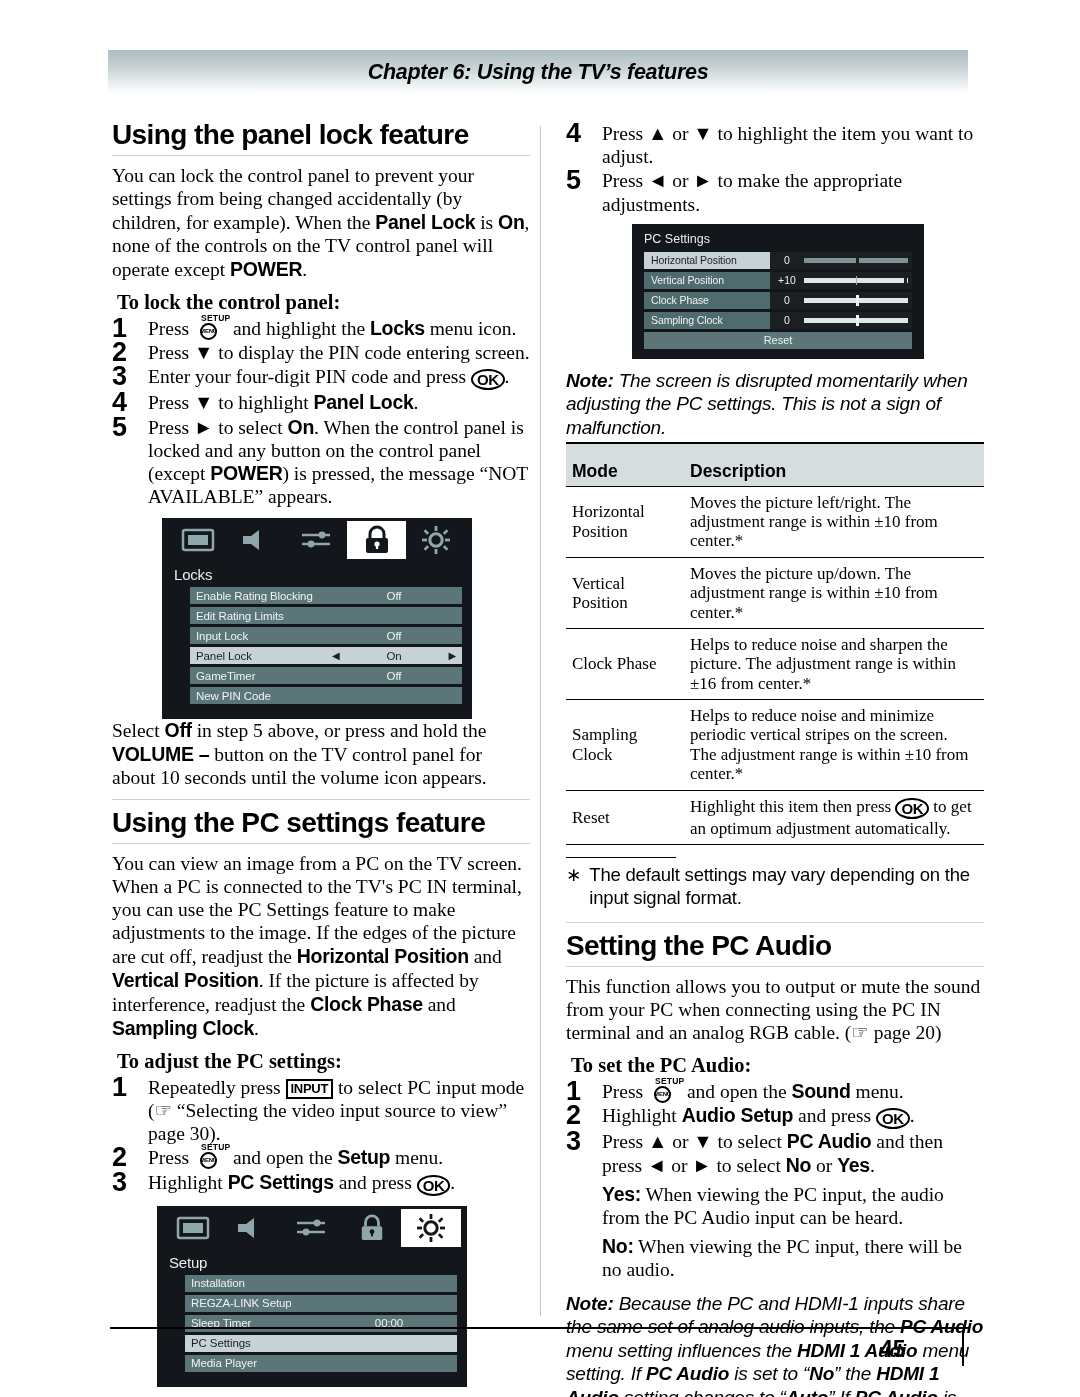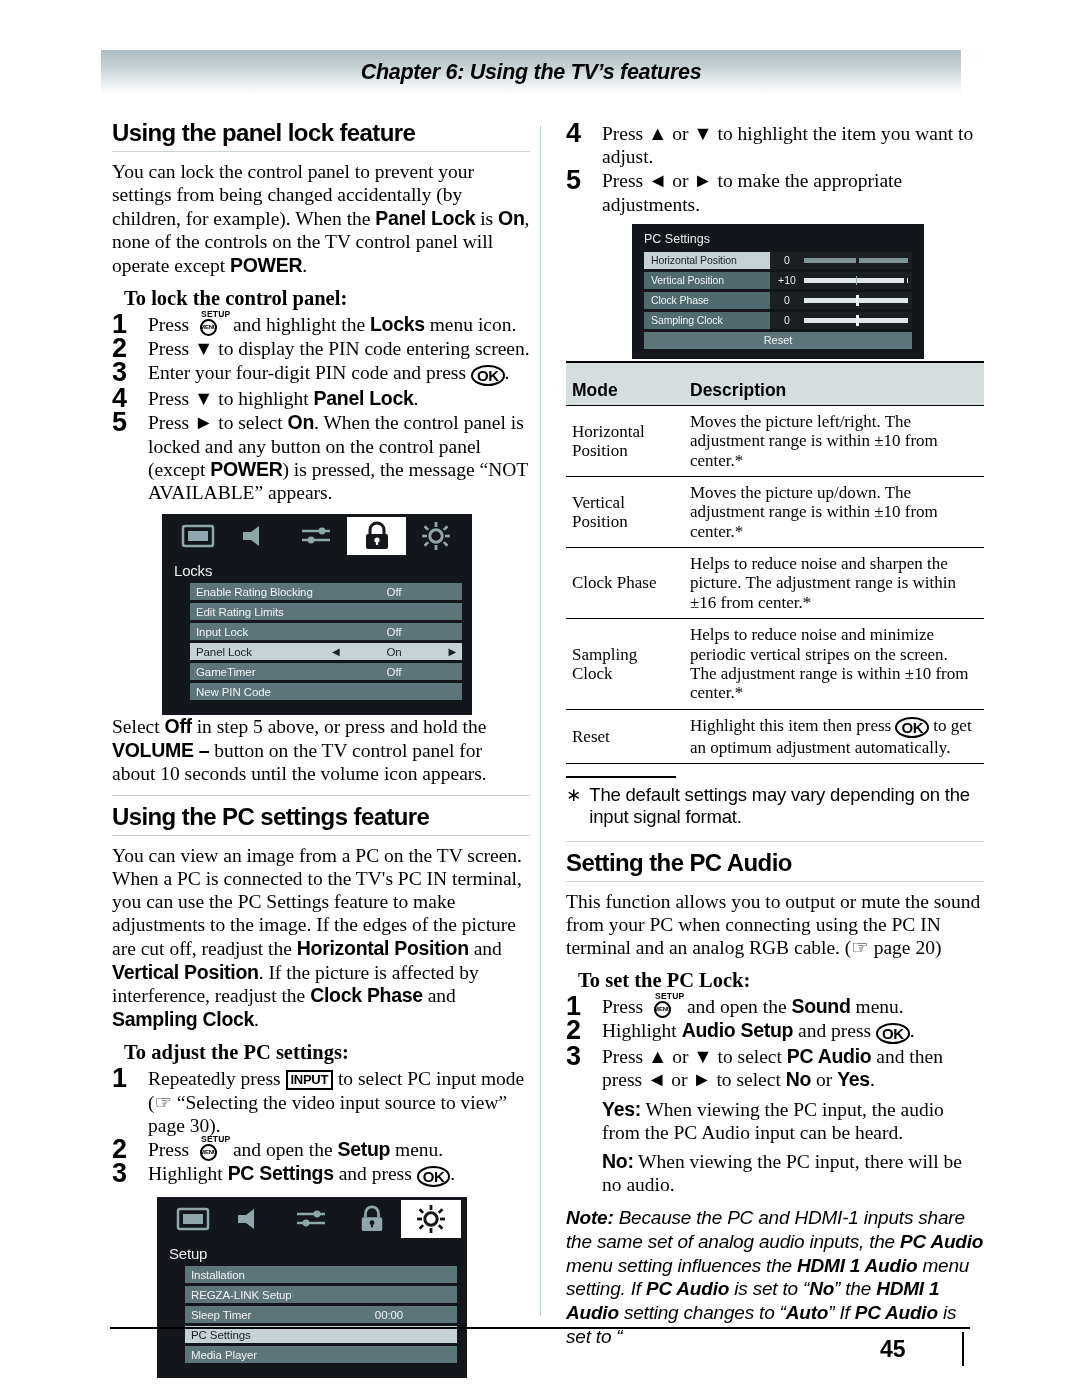--- a/index.html
+++ b/index.html
@@ -8,21 +8,21 @@
     width:1080px; height:1397px;
     background:#ffffff;
     font-family:"Liberation Serif", serif;
     color:#000;
     position:relative;
     overflow:hidden;
   }
 
   
   .chapter-bar{
-    position:absolute; left:101px; top:50px; width:860px; height:44px;
+    position:absolute; left:108px; top:50px; width:860px; height:44px;
     background:linear-gradient(to bottom,#aebec2 0%, #c3cfd2 35%, #e4eaec 70%, #ffffff 100%);
     display:flex; align-items:center; justify-content:center;
   }
   .chapter-bar .ttl{
     font-family:"Liberation Sans", sans-serif;
     font-weight:bold; font-style:italic;
     font-size:21.5px; letter-spacing:-0.3px; color:#000;
   }
 
   
@@ -41,30 +41,30 @@
     position:absolute; left:880px; top:1336px;
     font-family:"Liberation Sans", sans-serif; font-weight:bold; font-size:23px;
   }
   .page-num-rule{
     position:absolute; left:962px; top:1332px; width:2px; height:34px; background:#000;
   }
 
   
   h1.sec{
     font-family:"Liberation Sans", sans-serif;
-    font-weight:bold; font-size:24px; letter-spacing:-0.6px;
+    font-weight:bold; font-size:28px; letter-spacing:-0.6px;
     margin:0 0 6px 0; line-height:1.05;
   }
   .hr-thin{ height:1px; background:#c9d4d6; margin:0 0 9px 0; }
   p.body{
     font-size:19.5px; line-height:1.175; margin:0 0 9px 0; text-align:left;
   }
   h2.sub{
     font-family:"Liberation Serif", serif;
-    font-weight:bold; font-size:20.5px; margin:8px 0 3px 12px;
+    font-weight:bold; font-size:20.5px; margin:8px 0 3px 5px;
   }
   b.sans{ font-family:"Liberation Sans", sans-serif; font-weight:bold; letter-spacing:-0.3px; }
 
   
   ol.steps{ list-style:none; margin:0 0 6px 0; padding:0; }
   ol.steps > li{
     position:relative; padding-left:36px; font-size:19.5px; line-height:1.19;
     margin-bottom:1px;
   }
   ol.steps > li > .num{
@@ -482,20 +482,21 @@
           <div class="track">
               <div class="bar"></div>
               <div class="knob light" style="left:50%"></div>
             </div>
         </div>
       </div>
     </div>
     <div class="reset">Reset</div>
   </div>
 
+  <div class="note"><b>Note:</b><span> The screen is disrupted momentarily when adjusting the PC settings. This is not a sign of malfunction.</span></div>
 
   <table class="modes">
     <thead>
       <tr>
         <th class="c1">Mode</th>
         <th>Description</th>
       </tr>
     </thead>
     <tbody>
       <tr>
@@ -527,21 +528,21 @@
     <span>The default settings may vary depending on the input signal format.</span>
   </div>
 
   <div class="hr-thin" style="margin:12px 0 8px 0;"></div>
 
   <h1 class="sec">Setting the PC Audio</h1>
   <div class="hr-thin"></div>
 
   <p class="body">This function allows you to output or mute the sound from your PC when connecting using the PC IN terminal and an analog RGB cable. (☞ page 20)</p>
 
-  <h2 class="sub">To set the PC Lock:</h2>
+  <h2 class="sub">To set the PC Audio:</h2>
 
   <ol class="steps">
     <li>
       <span class="num">1</span>
       <span>Press </span><span class="key-setup"><span class="lbl">SETUP</span><span class="circ">
             <i>MENU</i>
           </span></span><span> and open the </span><b class="sans">Sound</b><span> menu.</span>
     </li>
     <li>
       <span class="num">2</span>

